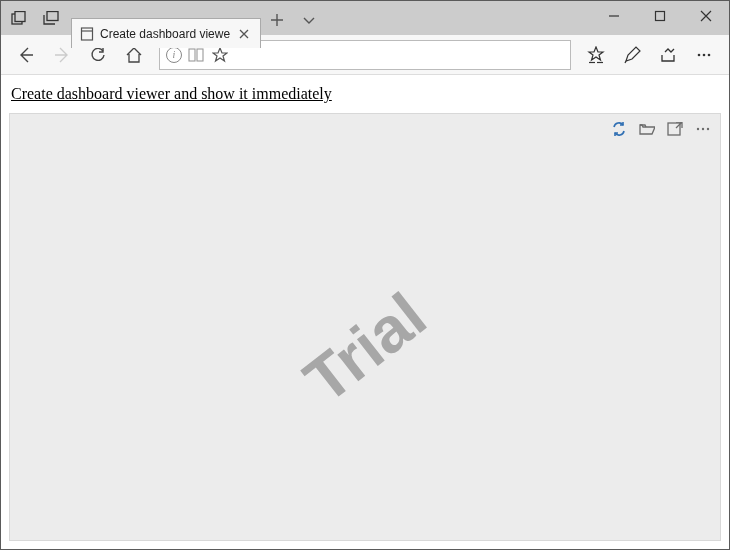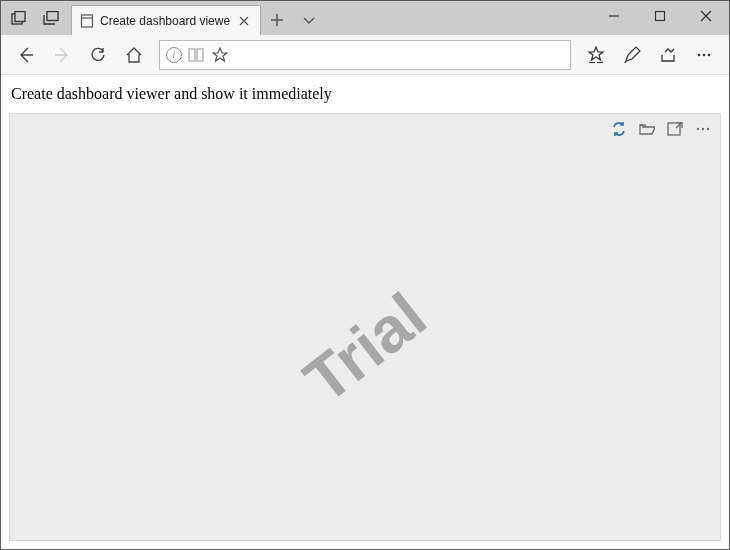--- a/index.html
+++ b/index.html
@@ -24,21 +24,21 @@
     height: 34px;
     padding-left: 4px; gap: 4px;
   }
   .tl-iconbtn {
     width: 28px; height: 28px;
     display: flex; align-items: center; justify-content: center;
     color: #333;
   }
   .tab {
     margin-left: 6px;
-    height: 30px; margin-top: 4px;
+    height: 30px; margin-top: 17px;
     background: #f7f7f7;
     border-top: 1px solid #aaa;
     border-left: 1px solid #aaa;
     border-right: 1px solid #aaa;
     display: flex; align-items: center;
     padding: 0 8px 0 8px; gap: 6px;
     min-width: 190px; max-width: 205px;
   }
   .tab-title { flex: 1; white-space: nowrap; overflow: hidden; color: #222; font-size: 12px;}
   .tab-close { width: 16px; height:16px; display:flex;align-items:center;justify-content:center;color:#555;}
@@ -73,21 +73,21 @@
     padding: 0 6px; gap: 6px; margin: 0 6px;
   }
   .url-info { color: #888; display:flex;align-items:center;justify-content:center;width:16px;height:16px; border:1px solid #888; border-radius:50%; font-size:10px; font-style: italic; font-family: Georgia, serif;}
   .url-text { flex:1; white-space:nowrap; overflow:hidden; color:#555; font-size:13px;}
   .url-text .host { color:#111; }
   .url-right { display:flex; gap:8px; align-items:center; color:#777;}
   .ab-right { display:flex; gap:2px; }
   
   .content {
     flex:1; background:#fff; padding: 8px 8px;
-    display:flex; flex-direction: column;
+    display:flex; flex-direction: column; text-decoration: underline;
   }
   .page-heading {
     font-family: "Times New Roman", serif;
     font-size: 16px; color:#000;
     margin: 2px 0 10px 2px;
   }
   .viewer {
     flex:1; position:relative;
     border: 1px solid #d8d8d8;
     background: #ececec;

